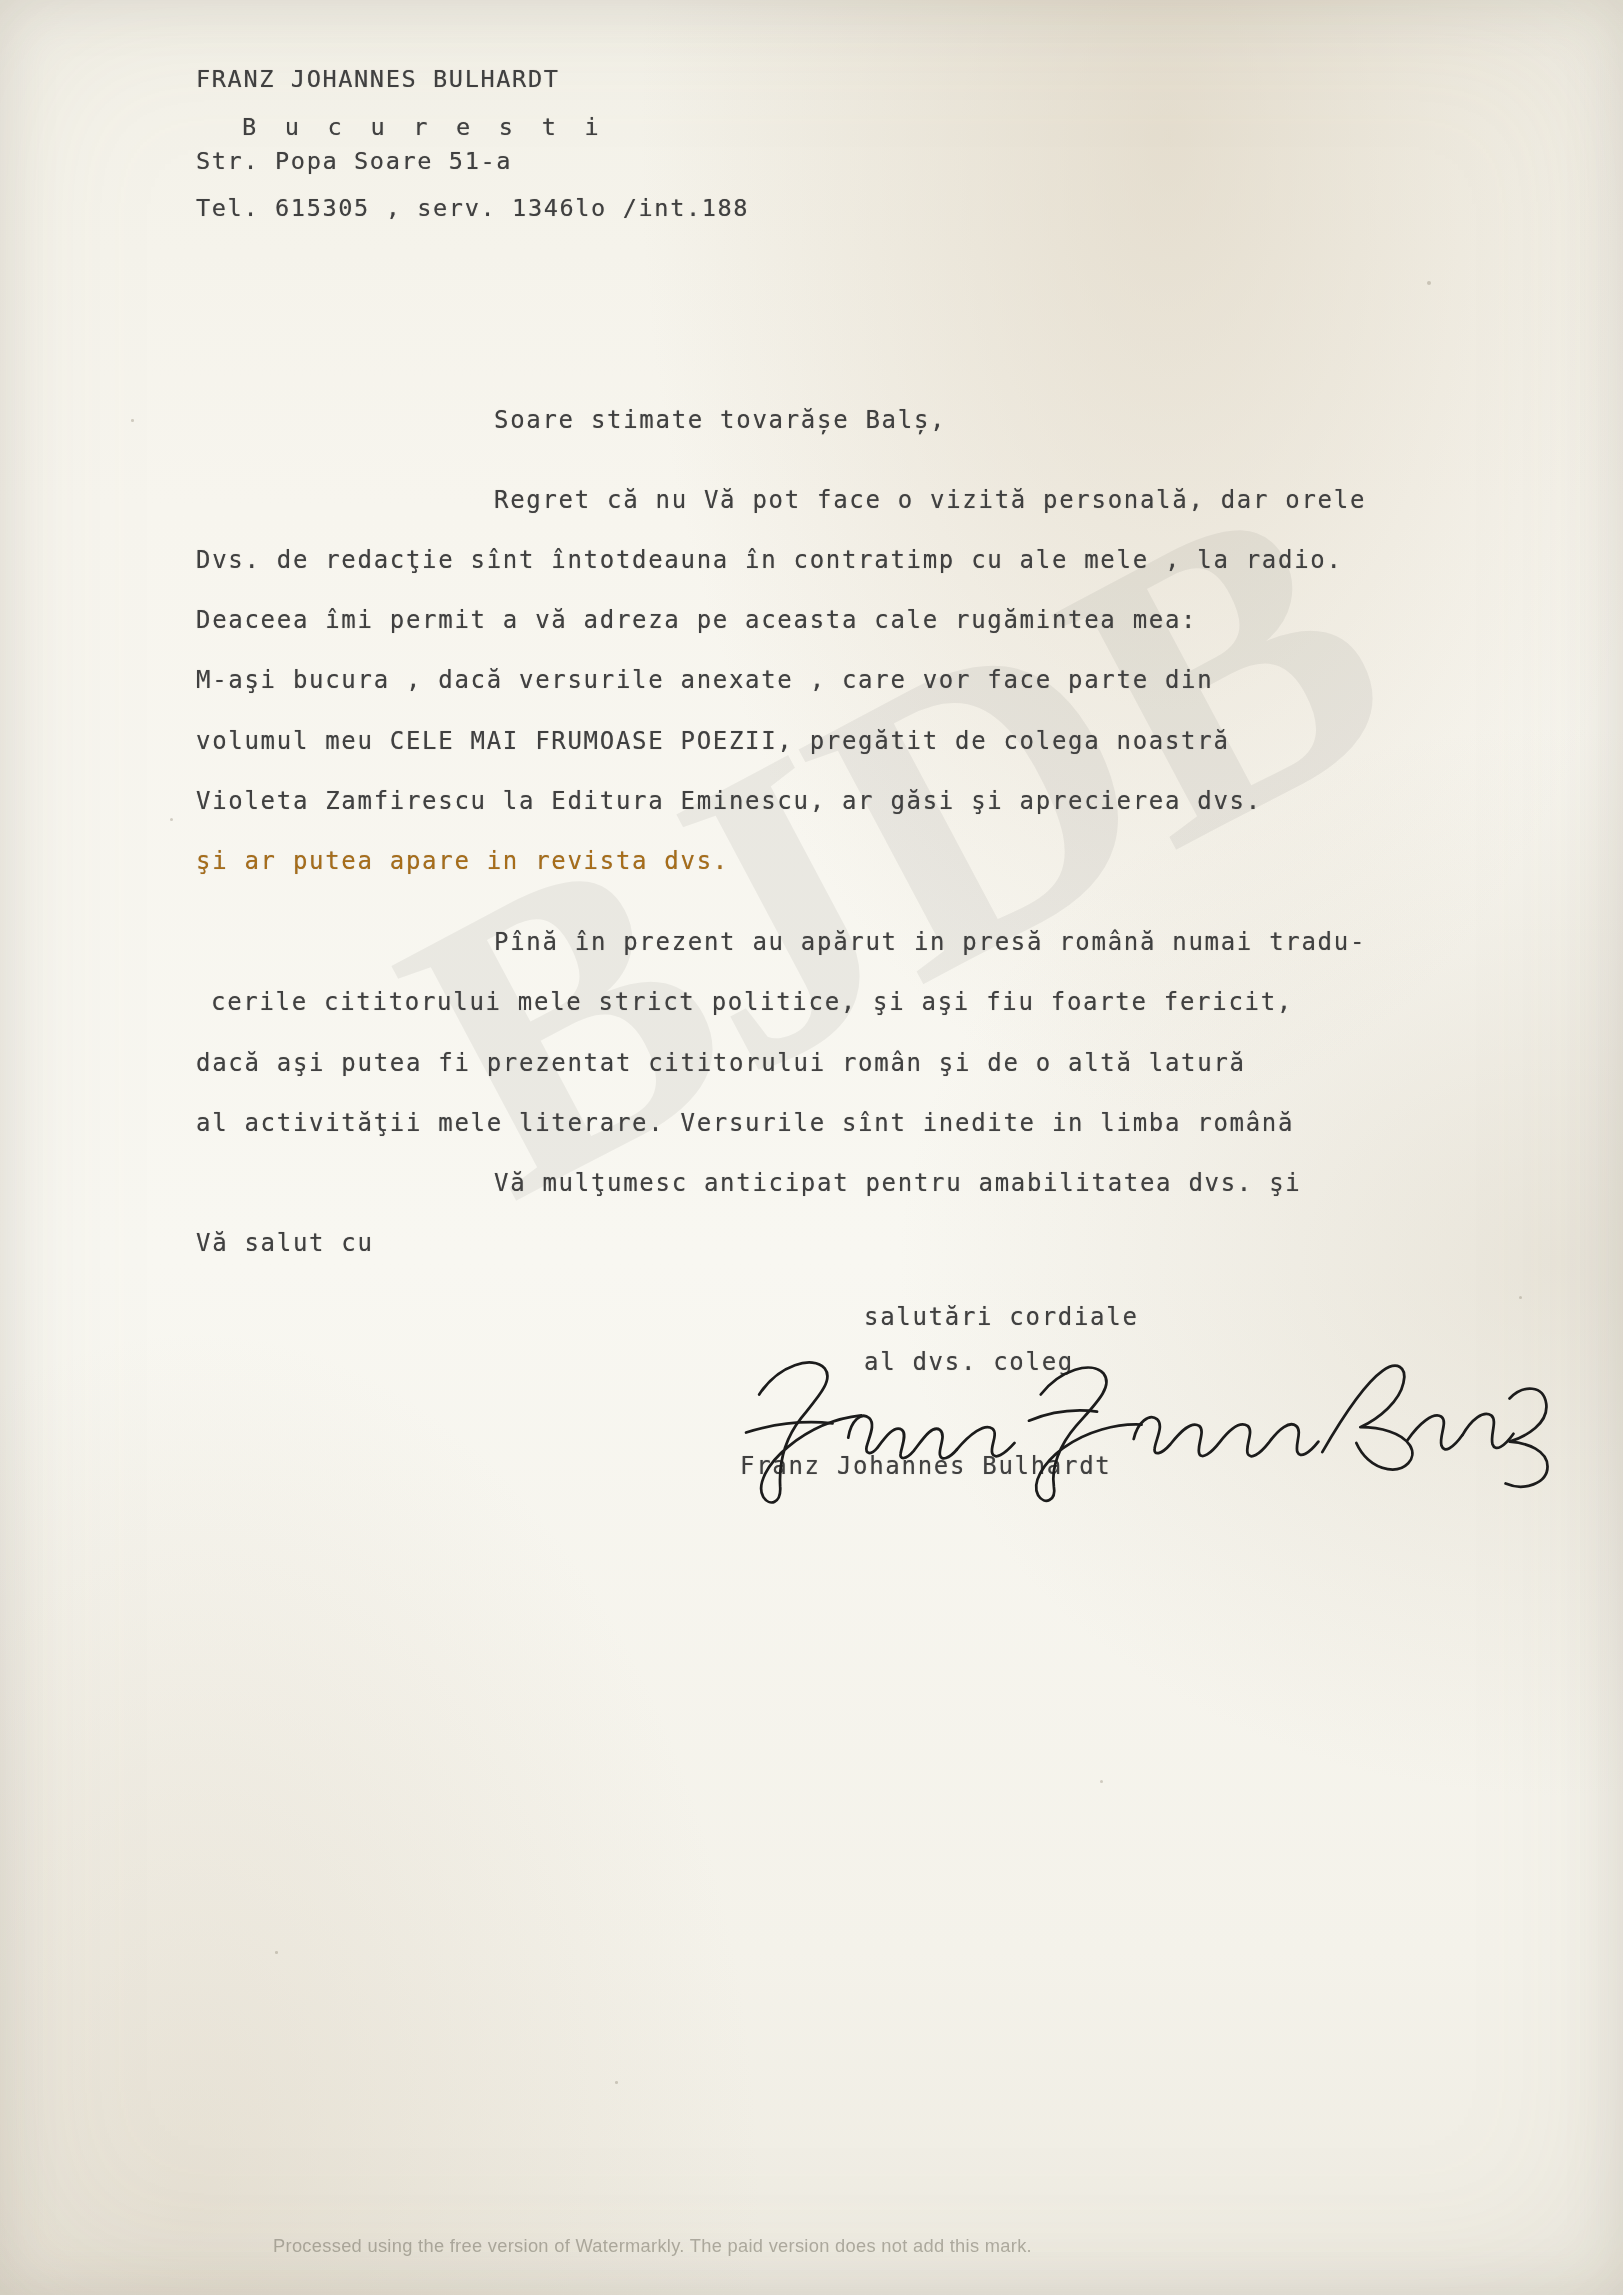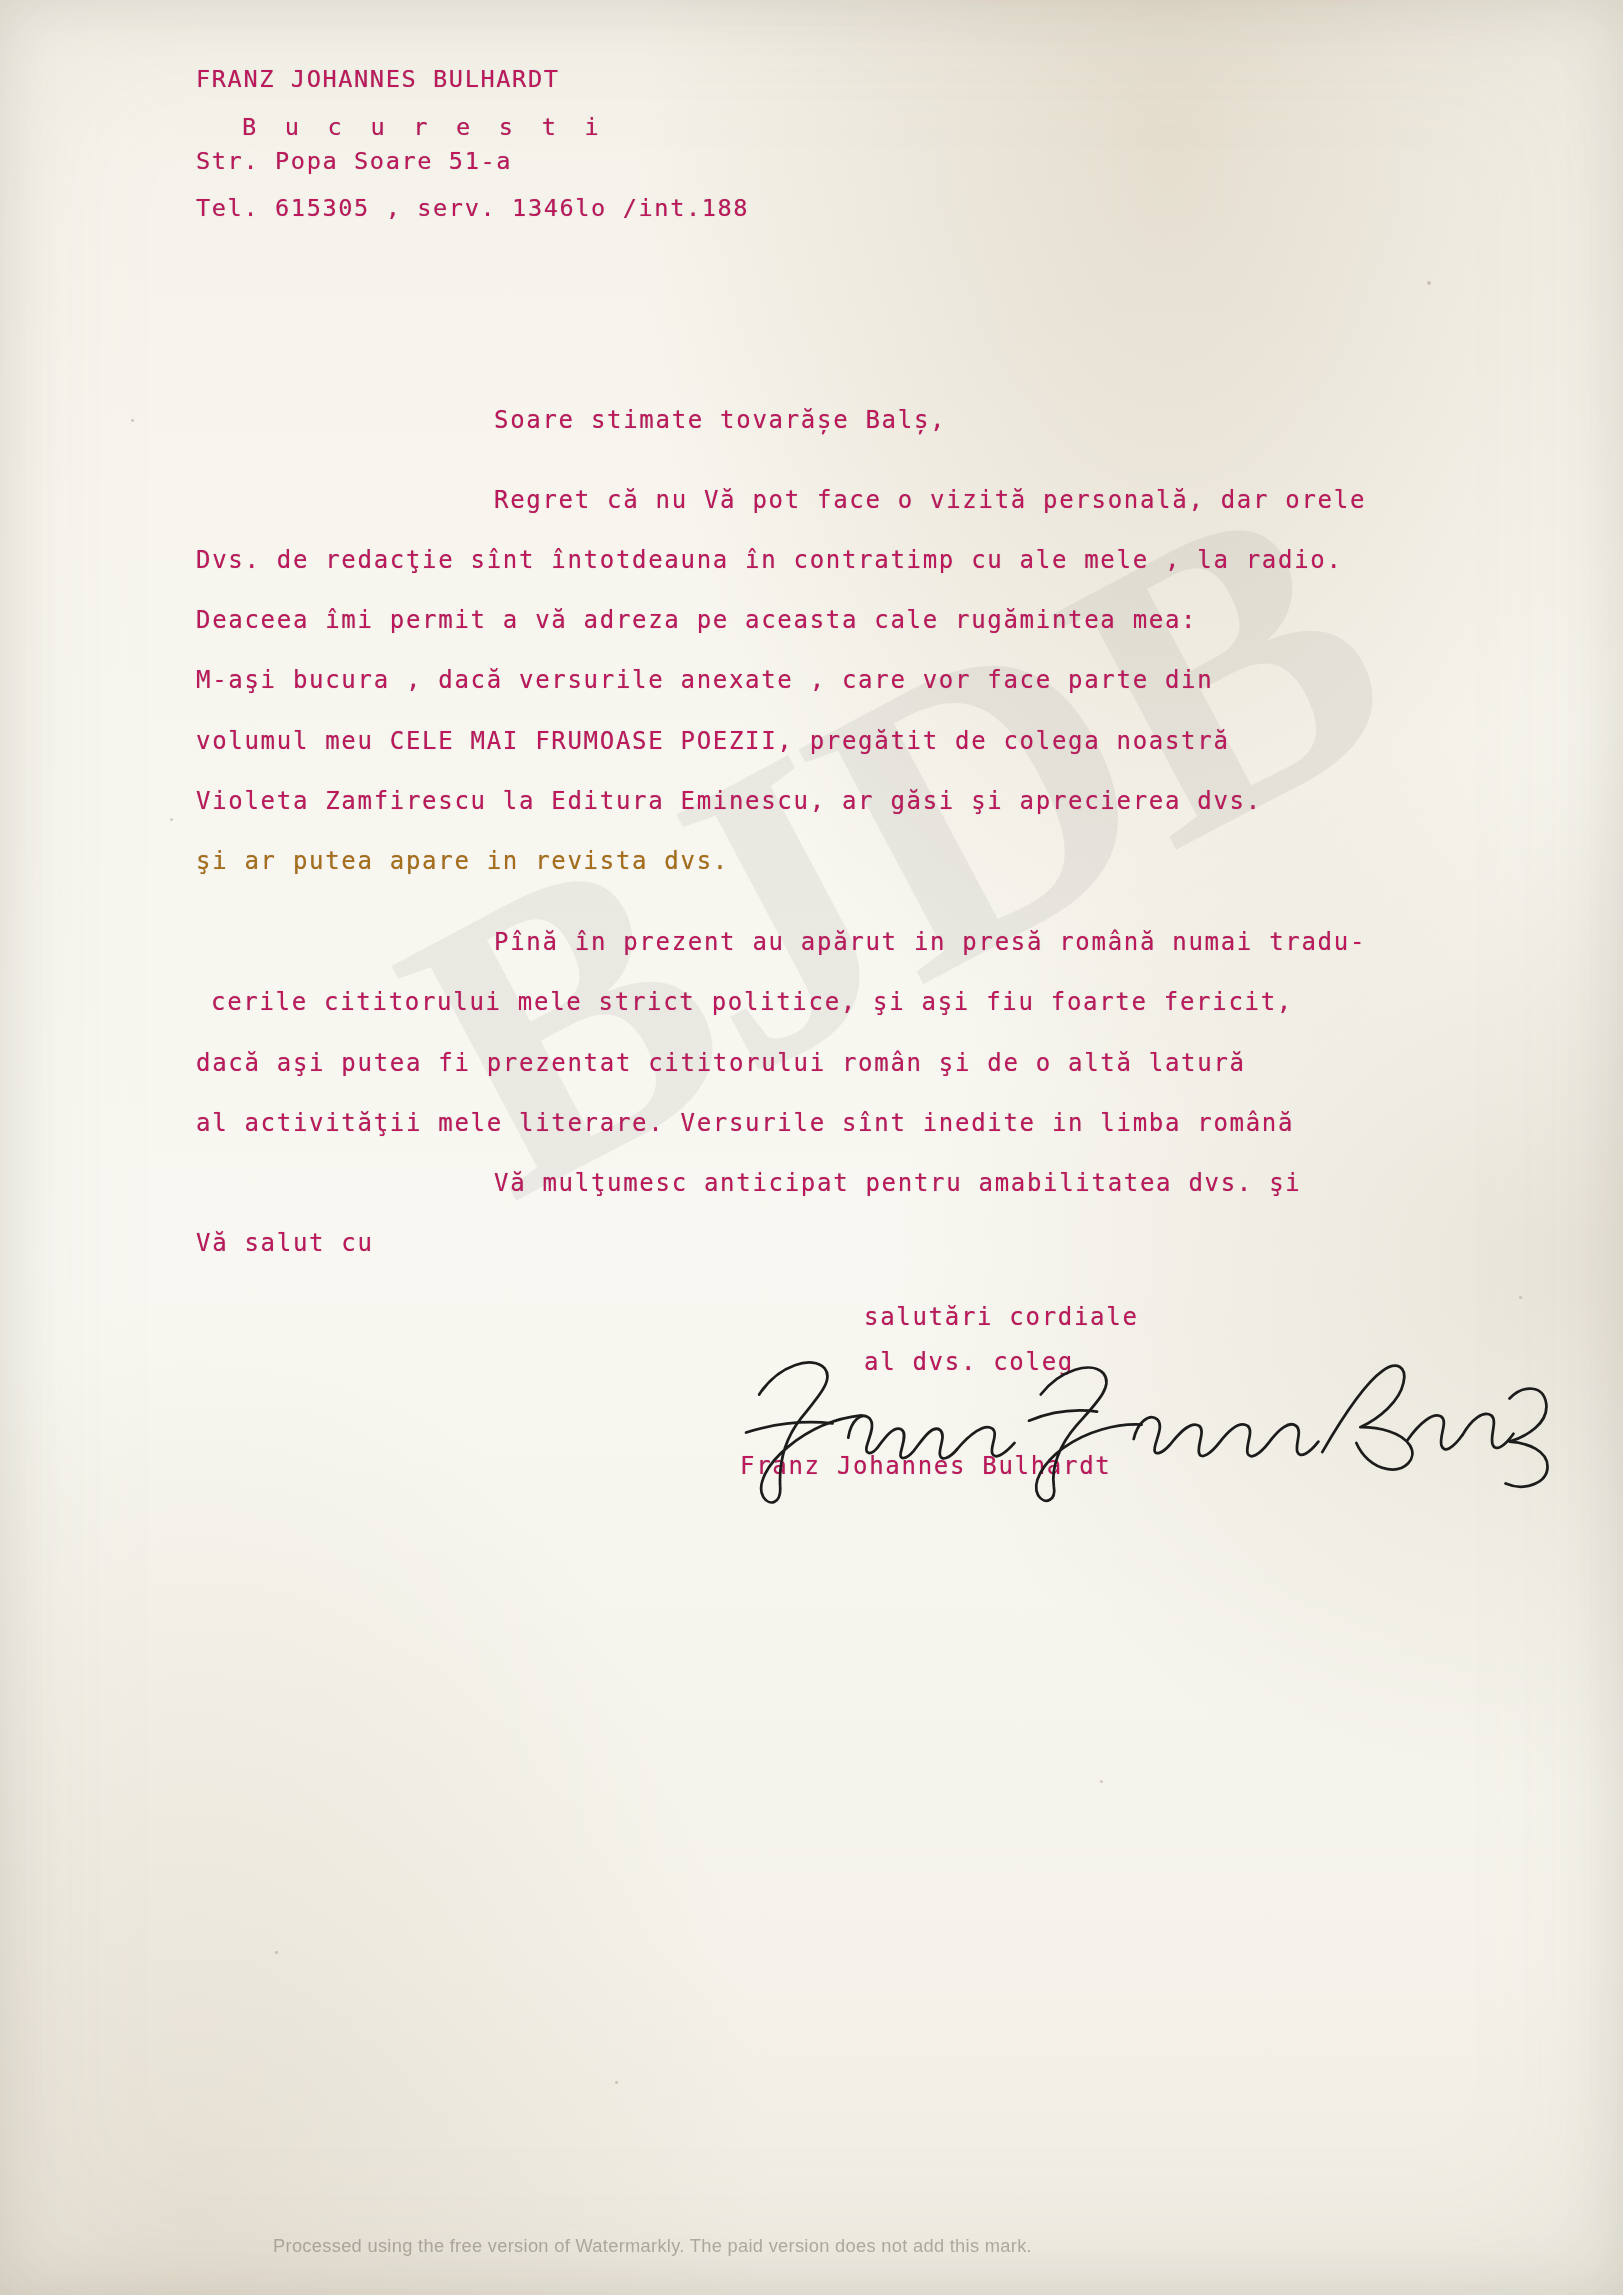--- a/index.html
+++ b/index.html
@@ -71,21 +71,21 @@
     width: 1623px;
     height: 2295px;
     color: #1d1d1d;
     font-family: "DejaVu Sans Mono", monospace;
   }
   .tline {
     position: absolute;
     white-space: pre;
     font-size: 23.6px;
     letter-spacing: 1.3px;
-    color: #be185d;
+    color: #404040;
     text-shadow: 0 0 0.8px rgba(35,35,35,0.45);
   }
   .head {
     font-size: 23.6px;
     letter-spacing: 1.6px;
   }
   .wide {
     letter-spacing: 7.2px;
   }
   .body-line {

